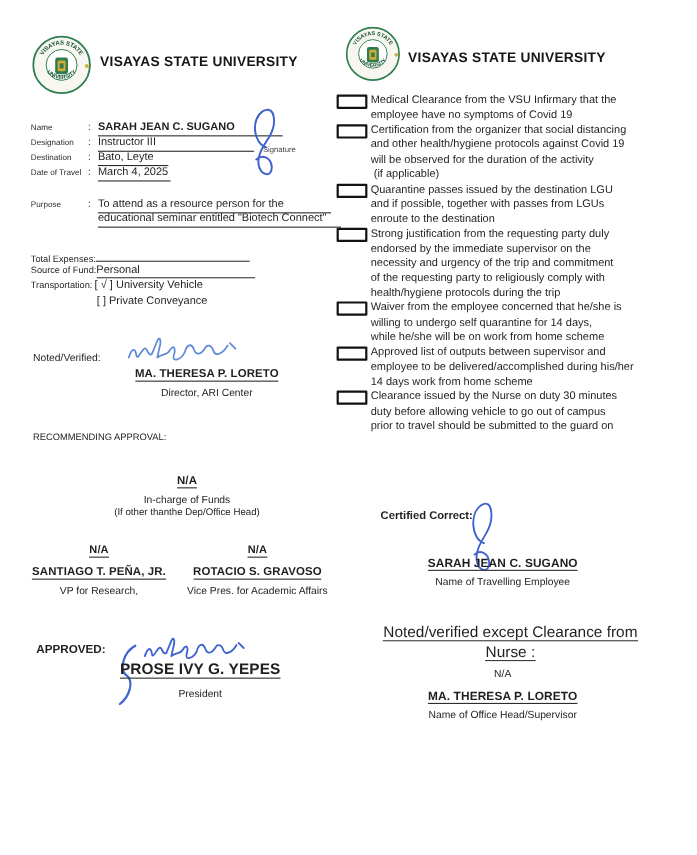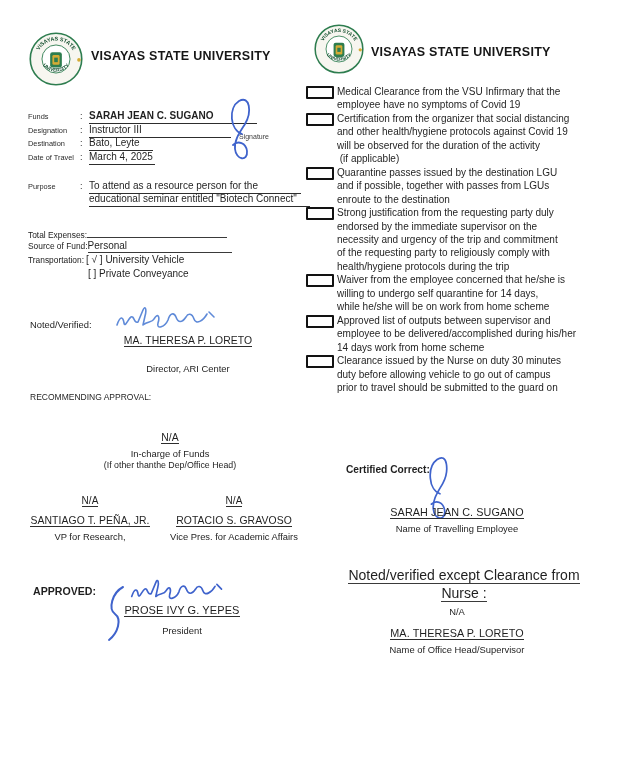--- a/index.html
+++ b/index.html
@@ -26,21 +26,21 @@
   .w212{width:212px}.w221{width:221px}.w140{width:140px}.w144{width:144px}
   .sig-note{font-size:7px;color:#3d3d3d}
 
   
   .erow{display:flex;align-items:baseline;height:14px}
   .elabel{font-size:8.4px;color:#222;flex:none}
   .eval{font-size:10px;line-height:12px}
 
   .small9{font-size:9.4px}
   .small85{font-size:8.5px}
-  .name-line{font-size:10.4px;font-weight:normal;letter-spacing:.1px}
+  .name-line{font-size:10.4px;font-weight:bold;letter-spacing:.1px}
   .role-line{font-size:9.4px;color:#242424}
 
   
   .citem{position:relative;padding-left:31px}
   .cbox{
     position:absolute;left:0;top:1px;width:24px;height:9px;
     border:2px solid #121212;background:#fff;border-radius:1px;
   }
   .cline{font-size:10px;line-height:13.45px;white-space:nowrap}
 
@@ -67,21 +67,21 @@
     <rect x="26" y="25.5" width="8" height="11" rx="1.5" fill="#d4ab35"></rect>
     <rect x="28" y="28.5" width="4" height="5" fill="#2e7d4f"></rect>
     <circle cx="55.5" cy="31" r="2" fill="#d4ab35"></circle>
   </svg>
 </div>
 
 <div class="abs htitle" style="left:91px;top:49px">VISAYAS STATE UNIVERSITY</div>
 
 <div class="abs" style="left:28px;top:110px;width:300px">
   <div class="frow">
-    <span class="flabel">Funds</span>
+    <span class="flabel">Name</span>
     <span class="fcolon">:</span>
     <span class="fval u b w168">SARAH JEAN C. SUGANO</span>
   </div>
   <div class="frow">
     <span class="flabel">Designation</span>
     <span class="fcolon">:</span>
     <span class="fval u w142">Instructor III</span>
   </div>
   <div class="frow">
     <span class="flabel">Destination</span>
@@ -131,21 +131,21 @@
 </div>
 
 <div class="abs small9" style="left:30px;top:319px">Noted/Verified:</div>
 <div class="abs" style="left:113px;top:304px;width:108px;height:28px">
   <svg viewBox="0 0 108 28" width="108" height="28">
     <path class="ink-light" stroke-width="1.6" d="M4,21 C7,12 10,12 11,19 C12,24 15,15 18,13 C21,11 21,20 25,18 L30,6 C32,1 34,5 32,12 L30,21 C35,17 39,19 41,15 C45,8 47,13 45,19 C43,26 52,23 55,16 C57,9 61,8 63,13 C65,19 69,19 73,13 C75,9 79,9 81,15 C83,21 90,17 94,10 M96,8 L101,13"></path>
   </svg>
 </div>
 <div class="abs ctr" style="left:103px;top:330px;width:170px">
   <span class="name-line u">MA. THERESA P. LORETO</span>
-  <div class="role-line" style="margin-top:15px">Director,  ARI Center</div>
+  <div class="role-line" style="margin-top:3px">Director,  ARI Center</div>
 </div>
 
 <div class="abs small85" style="left:30px;top:392px">RECOMMENDING APPROVAL:</div>
 
 <div class="abs ctr" style="left:95px;top:427px;width:150px">
   <span class="name-line u">N/A</span>
   <div class="role-line" style="margin-top:3px">In-charge of Funds</div>
   <div style="font-size:8.8px;margin-top:1px;color:#242424">(If other thanthe Dep/Office Head)</div>
 </div>
 
@@ -165,21 +165,21 @@
   <svg viewBox="0 0 24 58" width="24" height="58">
     <path class="ink" stroke-width="2" d="M19,2 C8,8 4,24 11,29 C18,34 14,48 5,55"></path>
   </svg>
 </div>
 <div class="abs" style="left:128px;top:577px;width:100px;height:26px">
   <svg viewBox="0 0 108 28" width="100" height="26">
     <path class="ink" stroke-width="1.8" d="M4,21 C7,12 10,12 11,19 C12,24 15,15 18,13 C21,11 21,20 25,18 L30,6 C32,1 34,5 32,12 L30,21 C35,17 39,19 41,15 C45,8 47,13 45,19 C43,26 52,23 55,16 C57,9 61,8 63,13 C65,19 69,19 73,13 C75,9 79,9 81,15 C83,21 90,17 94,10 M96,8 L101,13"></path>
   </svg>
 </div>
 <div class="abs ctr" style="left:102px;top:600px;width:160px">
-  <span class="name-line u" style="font-size:11px">PROSE IVY G. YEPES</span>
+  <span class="name-line u" style="font-size:14px">PROSE IVY G. YEPES</span>
   <div class="role-line" style="margin-top:7px">President</div>
 </div>
 
 <div class="abs" style="left:314px;top:24px;width:50px;height:50px">
   <svg viewBox="0 0 60 60" width="50" height="50">
     <circle cx="30" cy="30" r="28.6" fill="#f7f6f0" stroke="#2e7d4f" stroke-width="1.8"></circle>
     <circle cx="30" cy="30" r="15.6" fill="#ffffff" stroke="#2e7d4f" stroke-width="1"></circle>
     <path id="aT2" d="M 8.5 31 A 21.5 21.5 0 0 1 51.5 31" fill="none"></path>
     <path id="aB2" d="M 11 29 A 19.5 19.5 0 0 0 49 29" fill="none"></path>
     <text font-size="6" font-weight="bold" fill="#14502f" text-anchor="middle" font-family="Liberation Sans, sans-serif">

